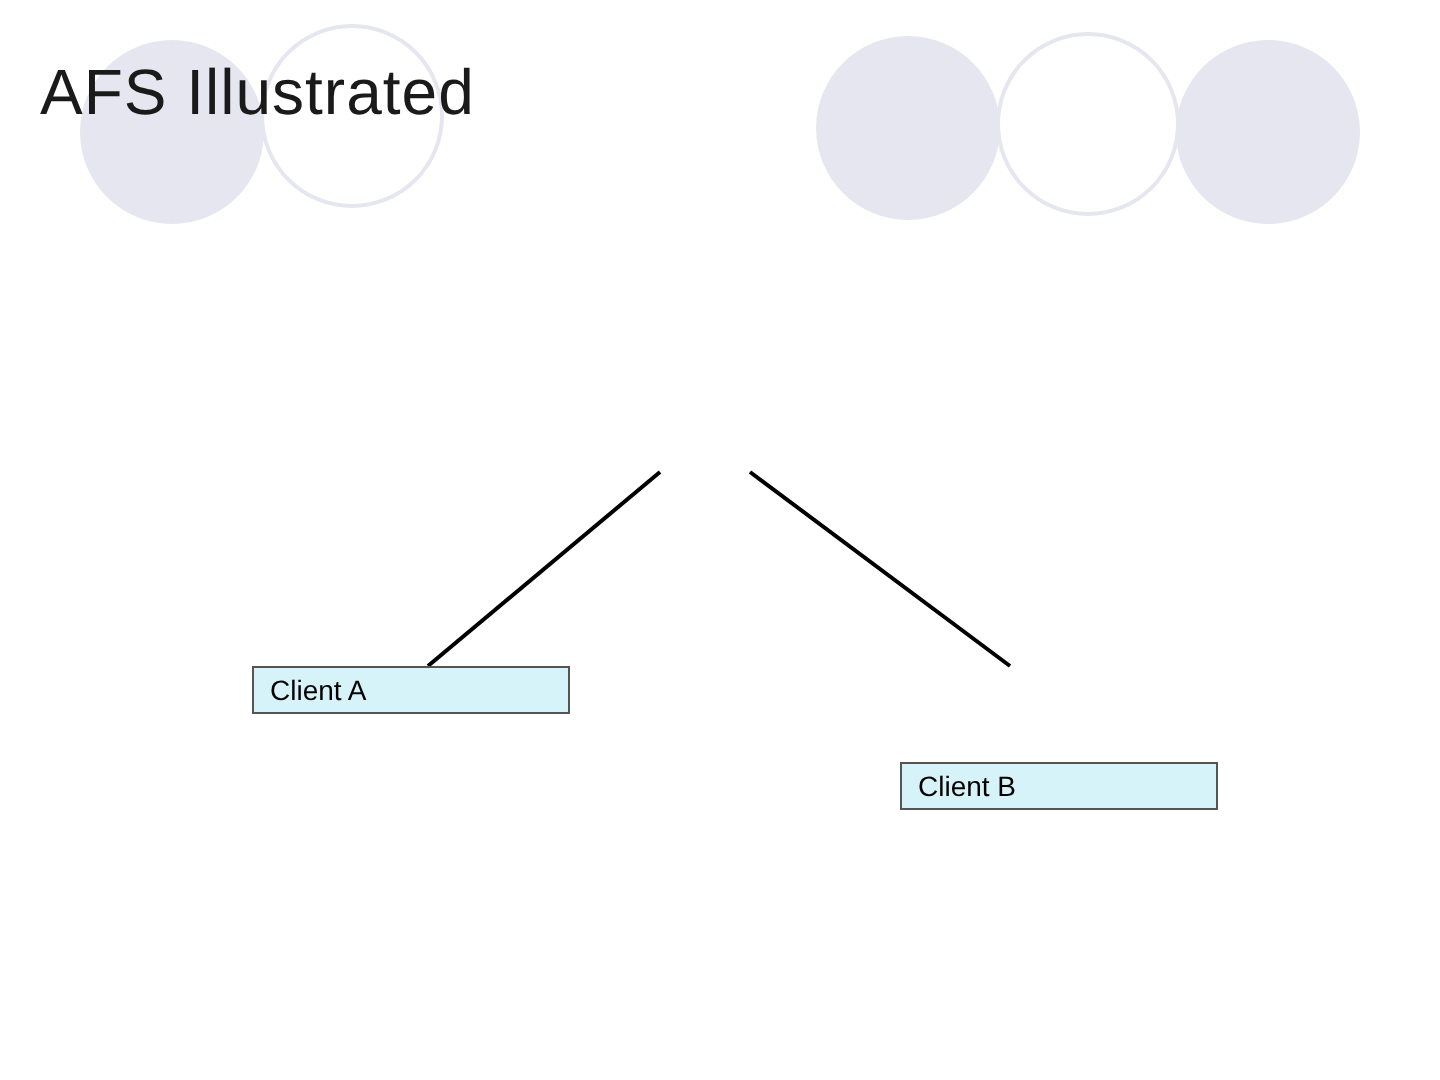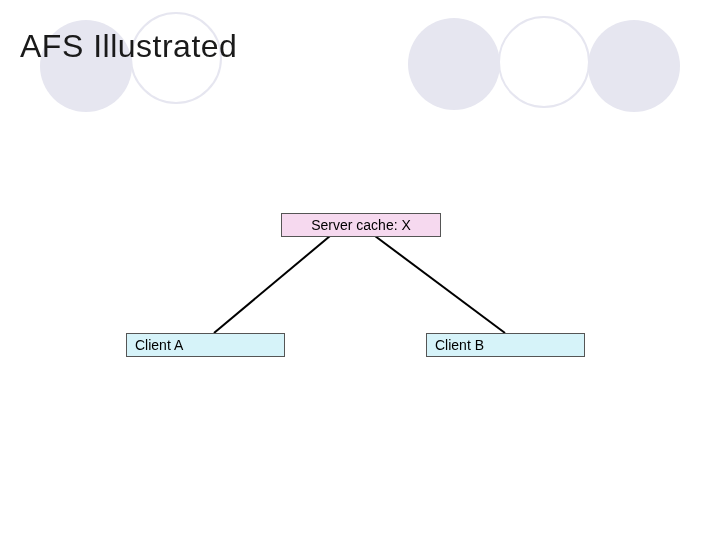--- a/index.html
+++ b/index.html
@@ -59,21 +59,21 @@
     height: 24px;
     background: #d6f3f9;
     border: 1px solid #555;
     box-sizing: border-box;
     font-size: 14px;
     line-height: 22px;
     padding-left: 8px;
     color: #000;
   }
   .client-a { left: 126px; }
-  .client-b { left: 426px; }
+  .client-b { left: 450px; margin-top: 48px; }
   .svg-lines {
     position: absolute;
     left: 0;
     top: 0;
     width: 720px;
     height: 540px;
     pointer-events: none;
   }
 </style>
 </head>
@@ -87,18 +87,17 @@
   <div class="circle circ-outline" style="left:498px; top:16px; width:92px; height:92px"></div>
   <div class="circle circ-filled" style="left:588px; top:20px; width:92px; height:92px"></div>
 
   <div class="title">AFS Illustrated</div>
 
   <svg class="svg-lines">
     <line x1="330" y1="236" x2="214" y2="333" stroke="#000" stroke-width="2"></line>
     <line x1="375" y1="236" x2="505" y2="333" stroke="#000" stroke-width="2"></line>
   </svg>
 
-  <div class="server-box">Server cache:  X</div>
 
   <div class="client-box client-a">Client A</div>
   <div class="client-box client-b">Client B</div>
 
 </div>
 
 </body></html>

